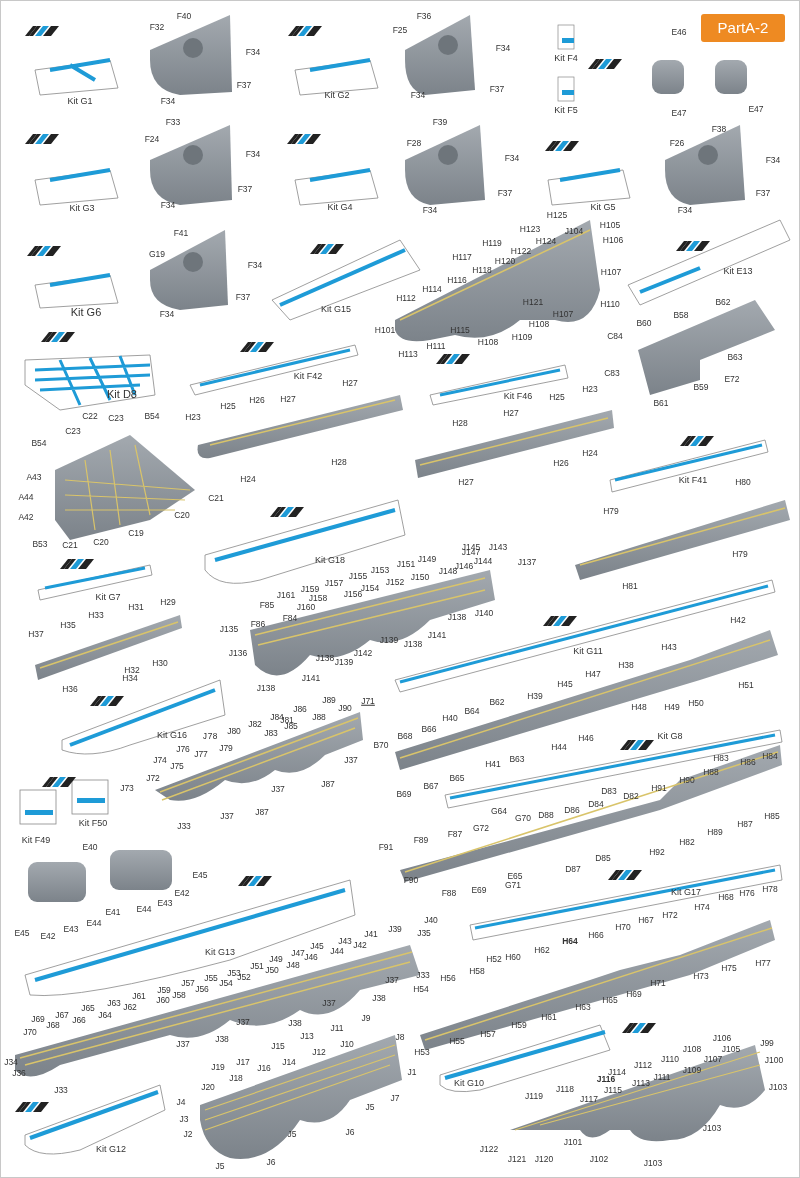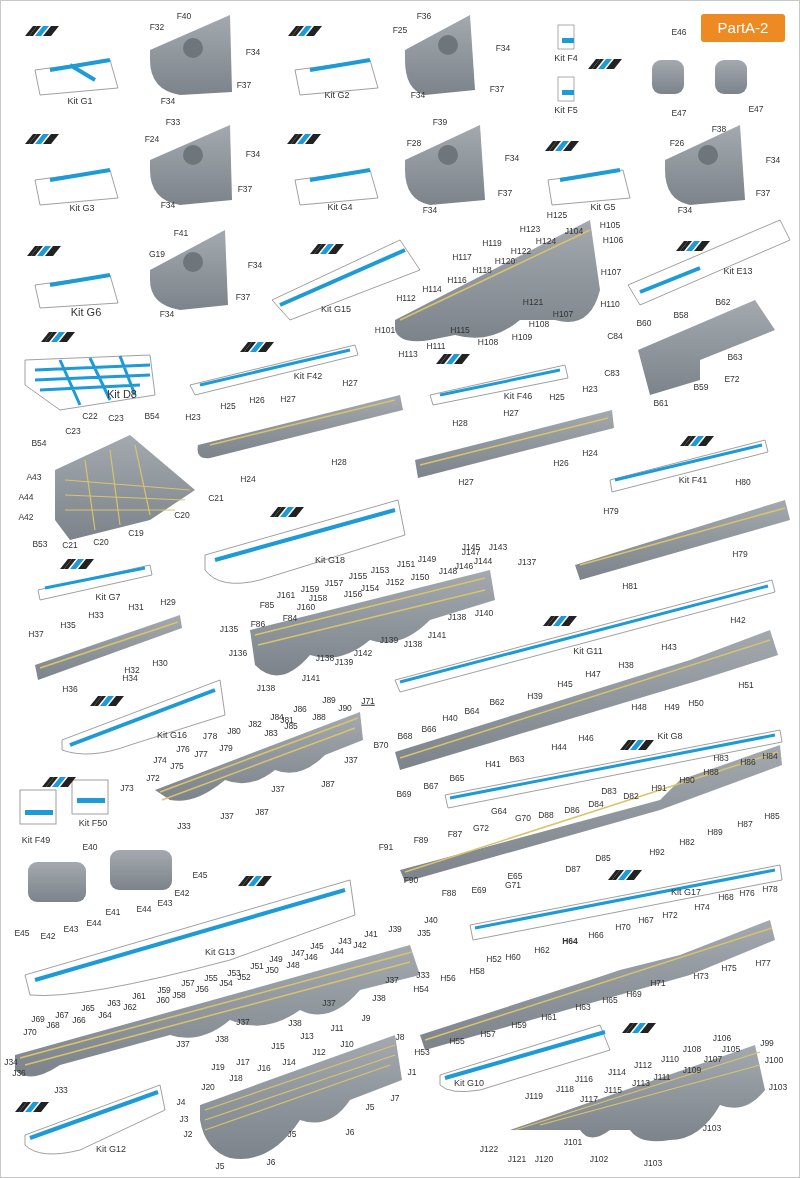--- a/index.html
+++ b/index.html
@@ -676,21 +676,21 @@
     <div class="lbl" style="left: 767px; top: 1043px;">J99</div>
     <div class="lbl" style="left: 692px; top: 1049px;">J108</div>
     <div class="lbl" style="left: 731px; top: 1049px;">J105</div>
     <div class="lbl" style="left: 774px; top: 1060px;">J100</div>
     <div class="lbl" style="left: 670px; top: 1059px;">J110</div>
     <div class="lbl" style="left: 713px; top: 1059px;">J107</div>
     <div class="lbl" style="left: 643px; top: 1065px;">J112</div>
     <div class="lbl" style="left: 692px; top: 1070px;">J109</div>
     <div class="lbl" style="left: 617px; top: 1072px;">J114</div>
     <div class="lbl" style="left: 662px; top: 1077px;">J111</div>
-    <div class="lbl" style="left: 584px; top: 1079px;">J116</div>
+    <div class="lbl" style="left: 606px; top: 1079px; font-weight: bold;">J116</div>
     <div class="lbl" style="left: 641px; top: 1083px;">J113</div>
     <div class="lbl" style="left: 778px; top: 1087px;">J103</div>
     <div class="lbl" style="left: 565px; top: 1089px;">J118</div>
     <div class="lbl" style="left: 613px; top: 1090px;">J115</div>
     <div class="lbl" style="left: 534px; top: 1096px;">J119</div>
     <div class="lbl" style="left: 589px; top: 1099px;">J117</div>
     <div class="lbl" style="left: 712px; top: 1128px;">J103</div>
     <div class="lbl" style="left: 573px; top: 1142px;">J101</div>
     <div class="lbl" style="left: 489px; top: 1149px;">J122</div>
     <div class="lbl" style="left: 517px; top: 1159px;">J121</div>

